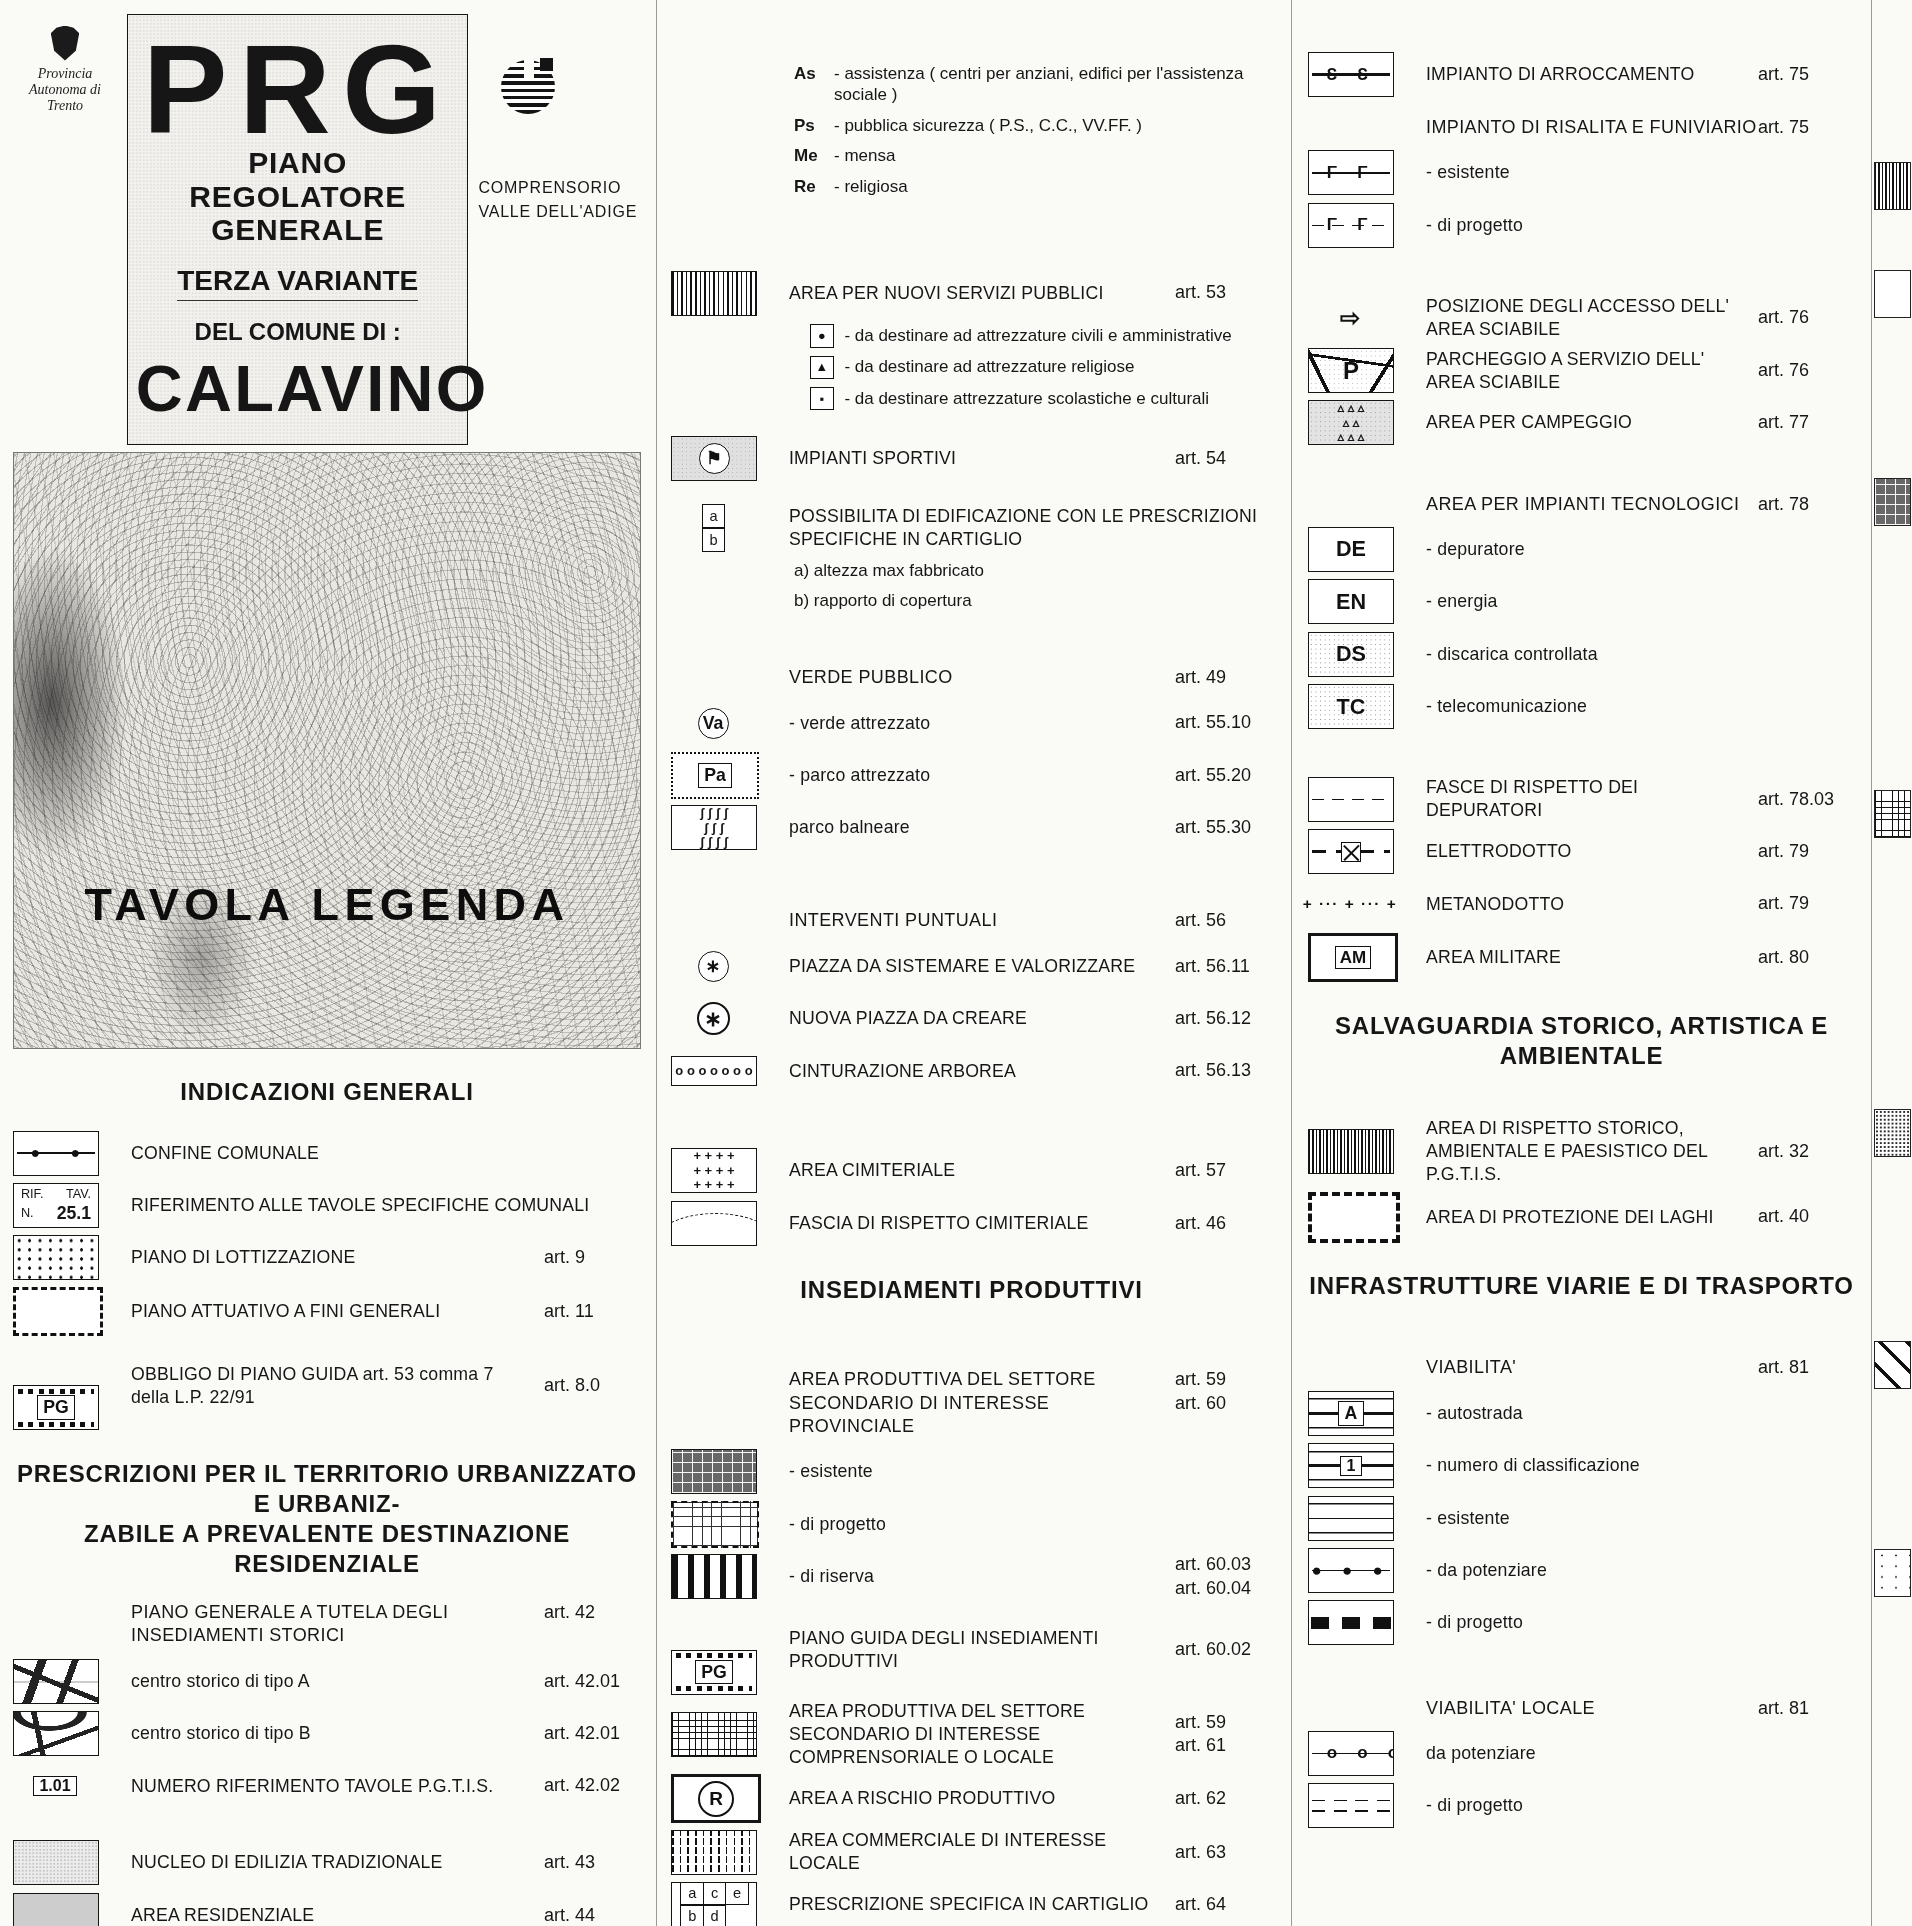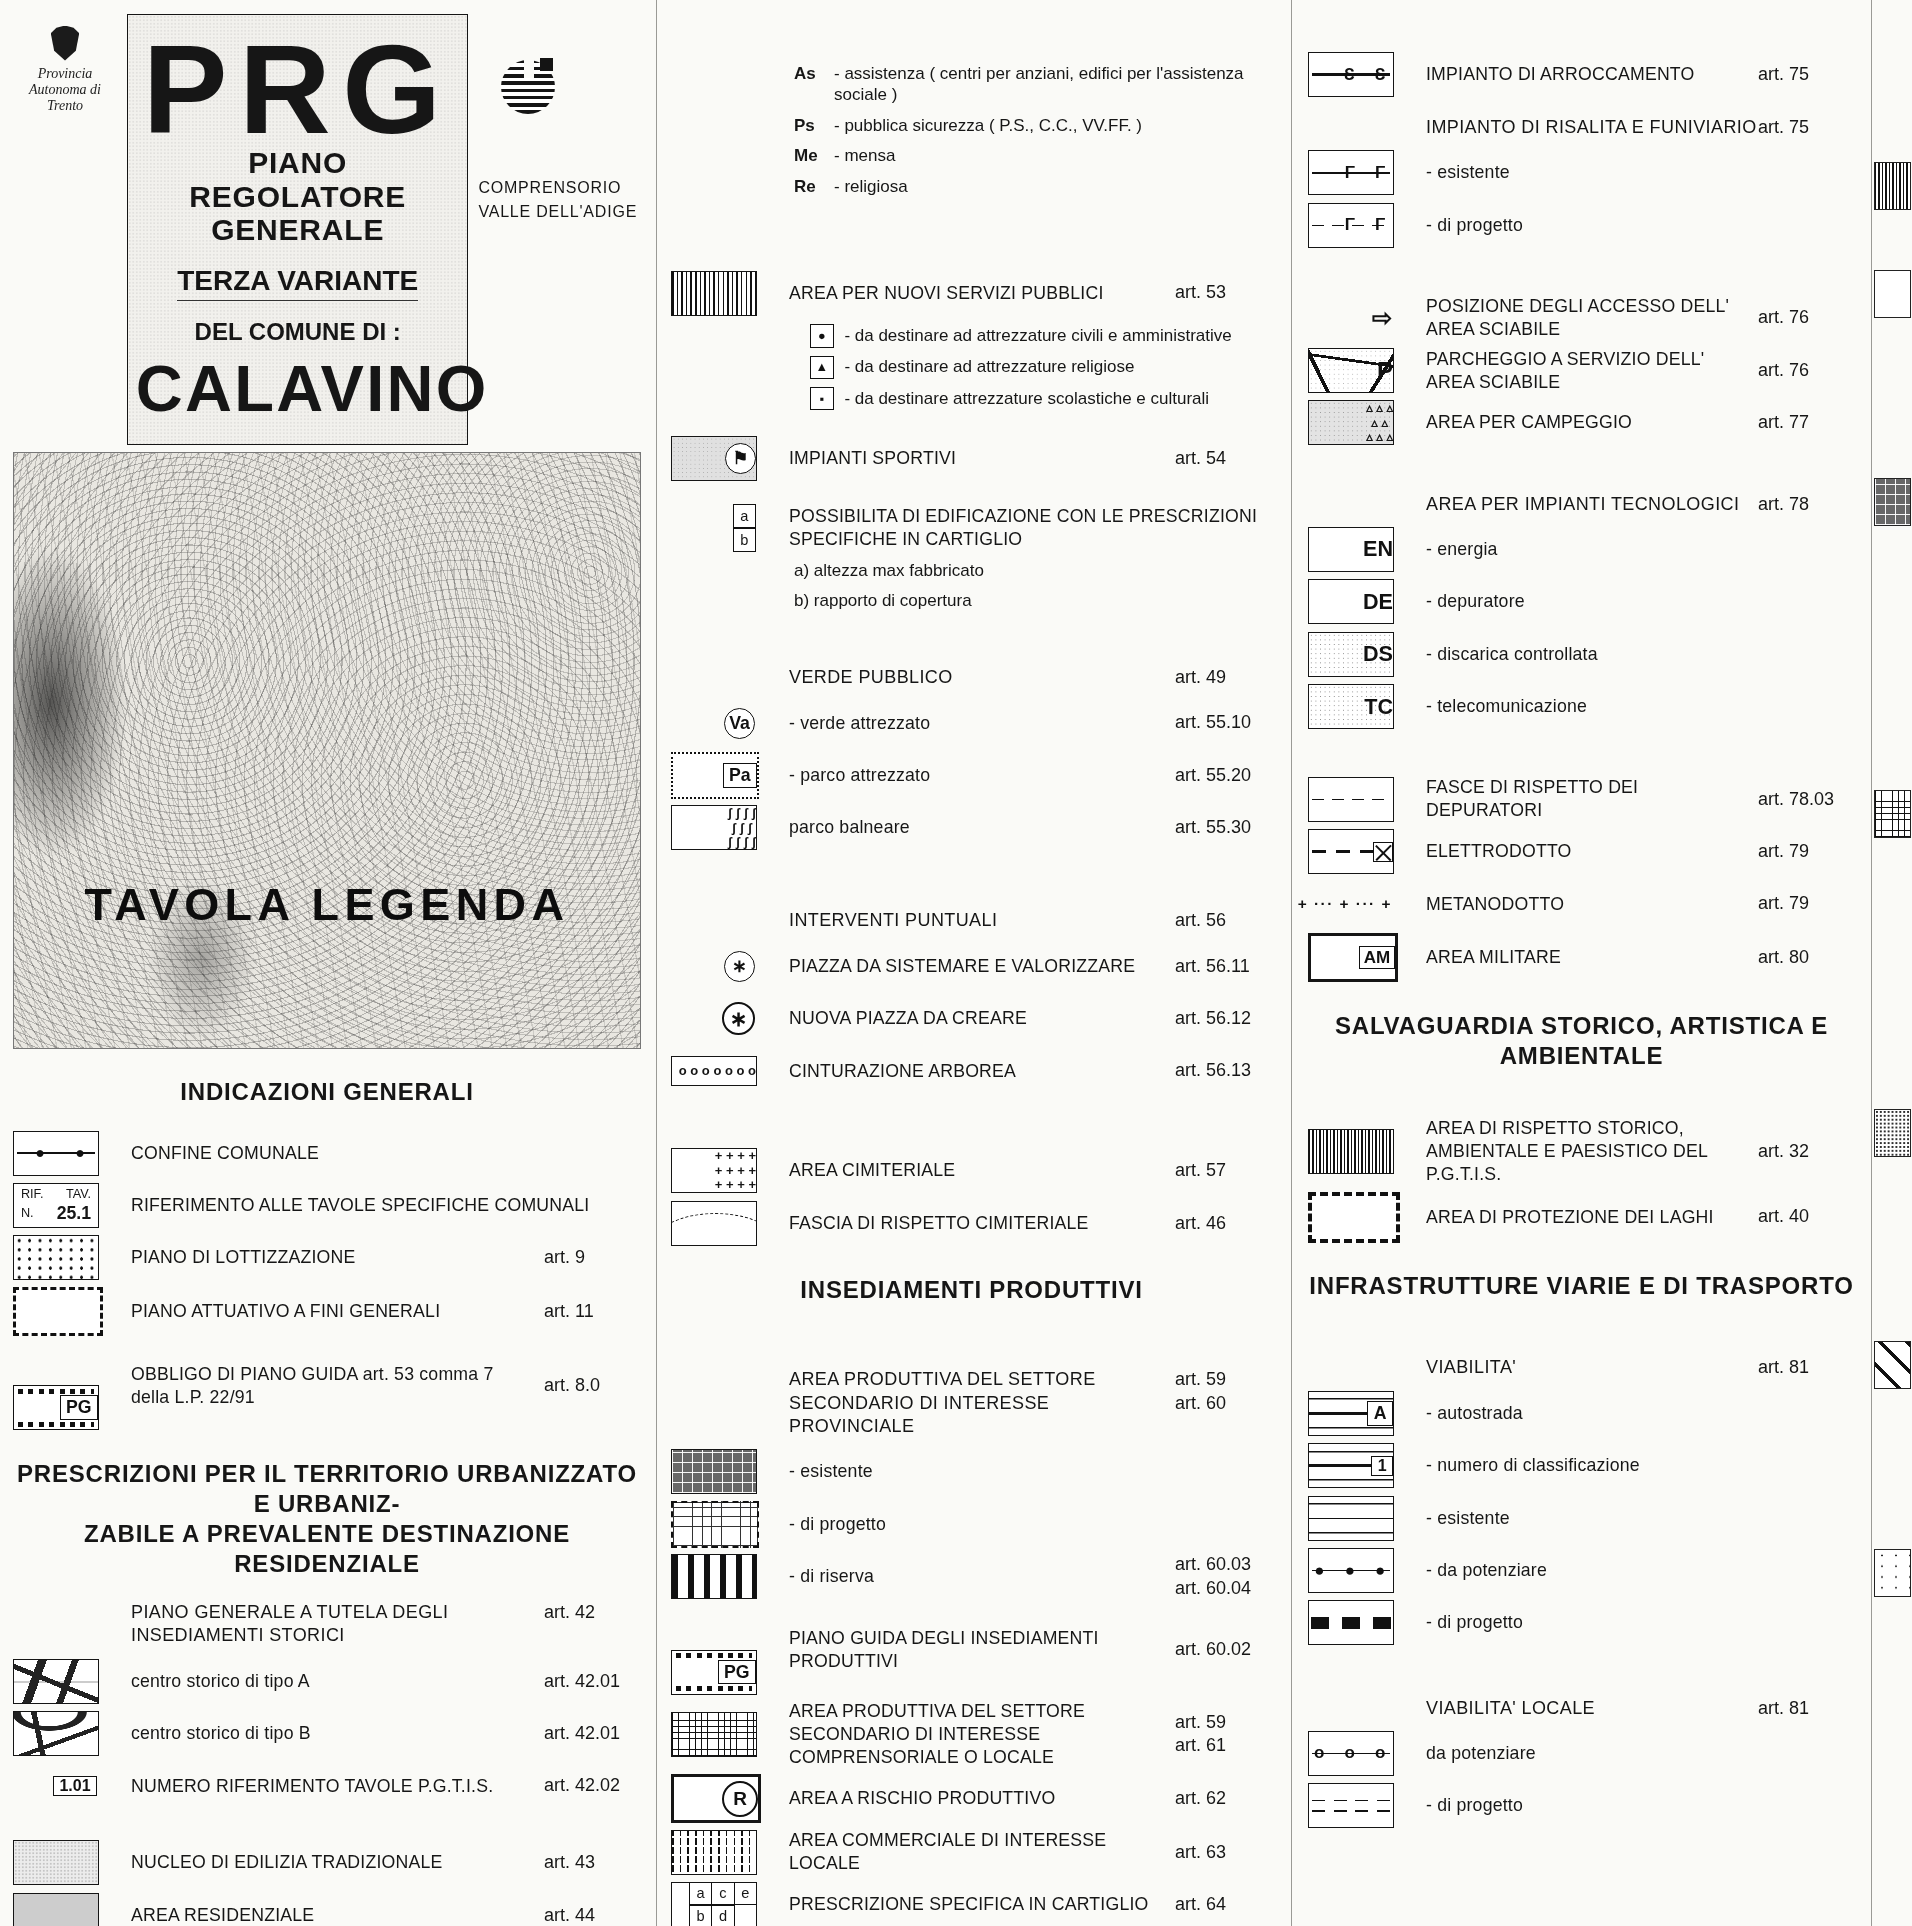--- a/index.html
+++ b/index.html
@@ -56,21 +56,21 @@
   .lbl{flex:1;font-size:17.7px;letter-spacing:0.2px;line-height:1.3;padding-right:11.6px;}
   .art{width:97px;flex:none;font-size:18px;line-height:1.3;}
   .sub{display:flex;align-items:baseline;margin:9.2px 0 9.2px 123px;font-size:17px;line-height:1.25;}
   .sub .pre{font-weight:bold;min-width:40px;flex:none;}
   .sub2{margin:10px 0 10px 123px;font-size:17px;}
   .subsym{display:flex;align-items:center;gap:10.8px;margin:7.7px 0 7.7px 139px;font-size:17px;}
   .gap{width:100%;}
 
   
   .sym{width:84px;height:43px;border:1.5px solid #151515;background:#fff;position:relative;
-       display:flex;align-items:center;justify-content:flex-end;overflow:hidden;flex:none;}
+       display:flex;align-items:center;justify-content:center;overflow:hidden;flex:none;}
   .sym.bare{border:none;background:transparent;overflow:visible;}
   .sym.thick{border-width:3.5px;}
   .sym.short{height:28.5px;}
   .glines{position:relative;z-index:2;text-align:center;font-weight:bold;font-size:13px;line-height:1.1;}
   .g{position:relative;z-index:2;font-weight:bold;color:#111;display:flex;align-items:center;justify-content:center;}
   .g>span{display:block;}
   .g.big{font-size:21.6px;} .g.bold{font-size:24px;}
   .g.mono{font-size:15.4px;letter-spacing:1.5px;white-space:nowrap;}
   .g.box{border:1.5px solid #111;background:#fff;padding:0.8px 5.4px;font-size:17.7px;}
   .g.boxsm{border:1.2px solid #111;background:#fff;padding:0 5.4px;font-size:16px;}
@@ -717,35 +717,35 @@
       <div class="h2row">
         <div class="h2lbl">AREA  PER  IMPIANTI  TECNOLOGICI</div>
         <div class="art">
           <div>art. 78</div>
         </div>
       </div>
       <div class="row">
         <div class="symwrap">
           <div class="sym ">
             <span class="g big">
-              <span>EN</span>
-            </span>
-          </div>
-        </div>
-        <div class="lbl">- energia</div>
+              <span>DE</span>
+            </span>
+          </div>
+        </div>
+        <div class="lbl">- depuratore</div>
       </div>
       <div class="row">
         <div class="symwrap">
           <div class="sym ">
             <span class="g big">
-              <span>DE</span>
-            </span>
-          </div>
-        </div>
-        <div class="lbl">- depuratore</div>
+              <span>EN</span>
+            </span>
+          </div>
+        </div>
+        <div class="lbl">- energia</div>
       </div>
       <div class="row">
         <div class="symwrap">
           <div class="sym dotted">
             <span class="g big">
               <span>DS</span>
             </span>
           </div>
         </div>
         <div class="lbl">- discarica  controllata</div>

